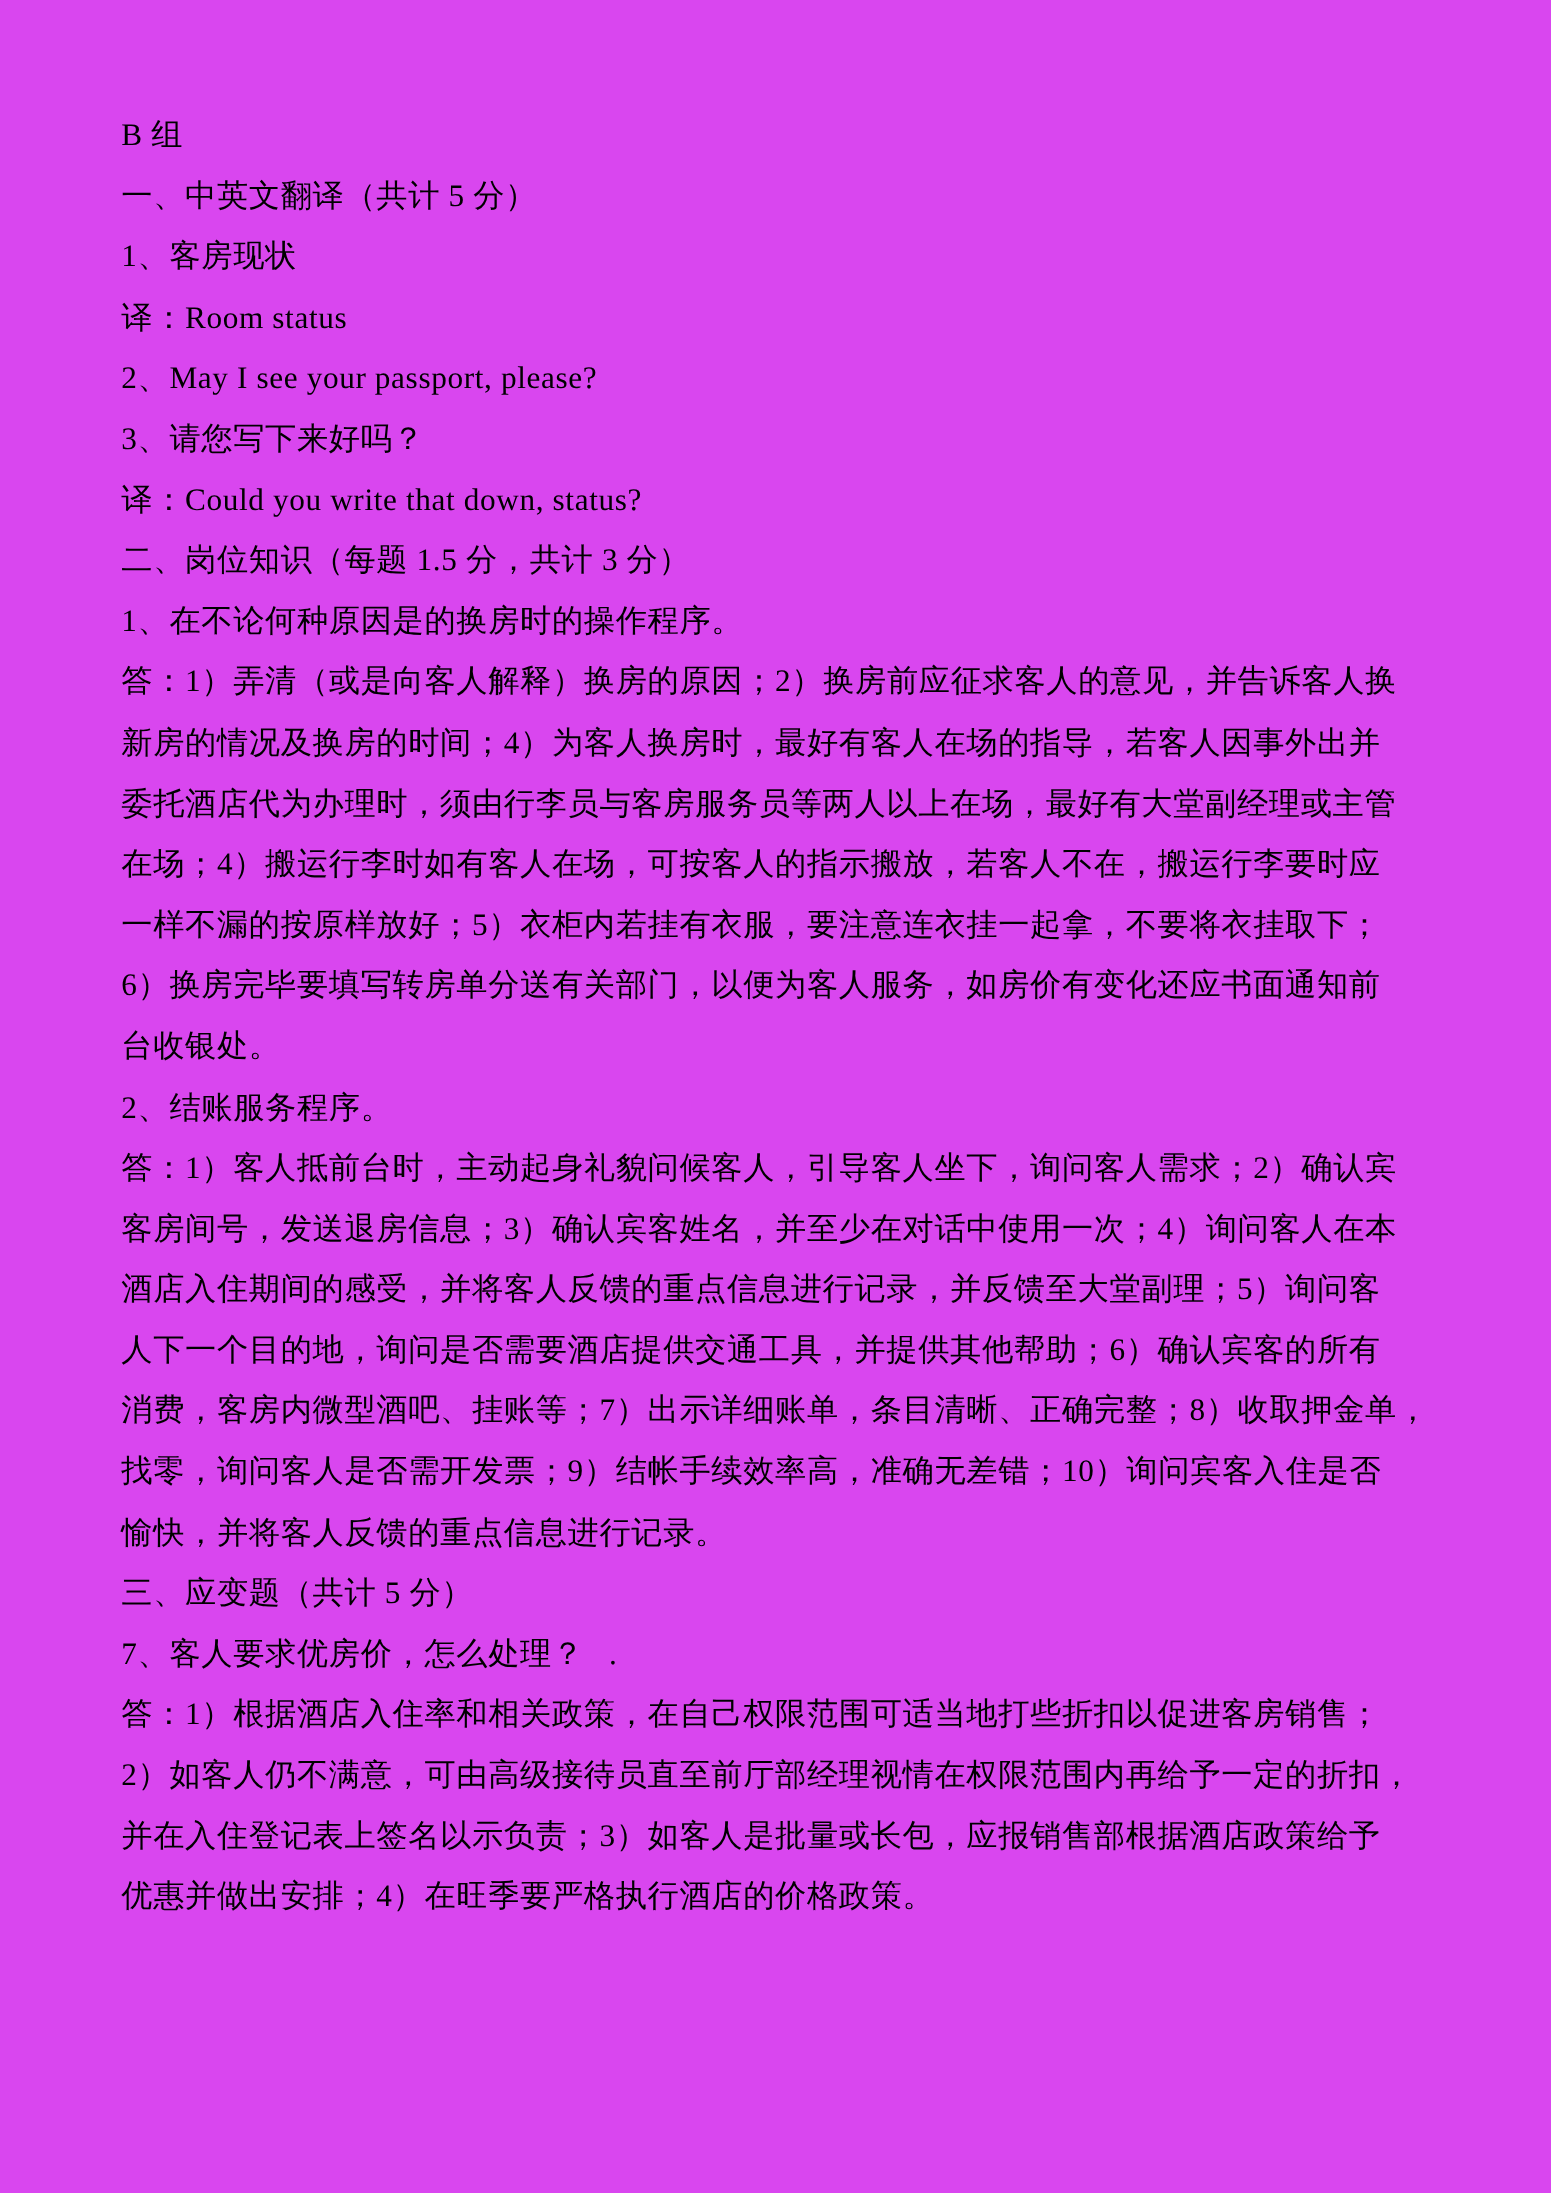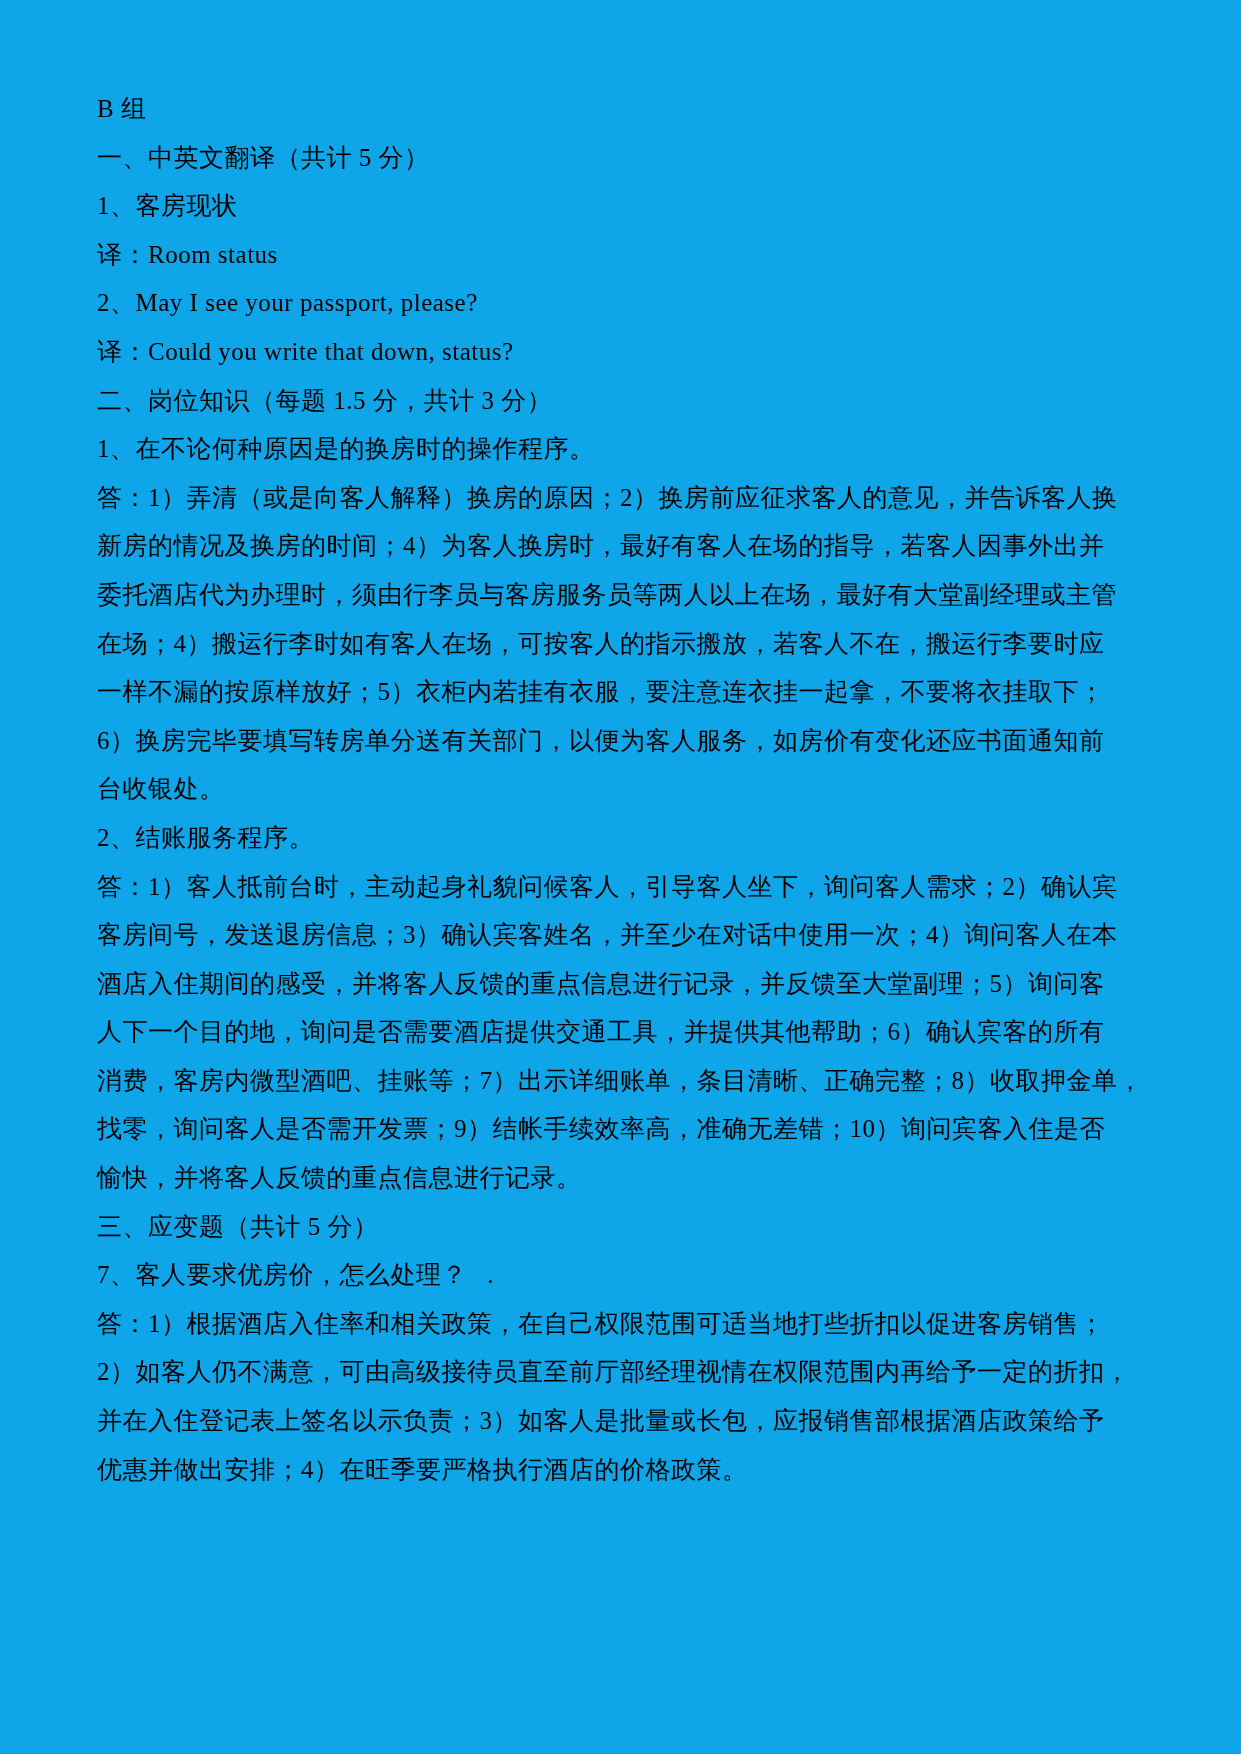--- a/index.html
+++ b/index.html
@@ -14,21 +14,21 @@
     font-family: "Liberation Serif", "DejaVu Serif", serif;
     color: #000000;
     overflow: hidden;
   }
   .doc-page {
     position: absolute;
     left: 0;
     top: 0;
     width: 1241px;
     height: 1754px;
-    background: #0ea5e9;
+    background: #d946ef;
     font-family: Liberation Serif, serif;
   }
   .doc-body {
     position: absolute;
     left: 97px;
     top: 85px;
     width: 1052px;
   }
   .line {
     height: 48.6px;
@@ -42,20 +42,21 @@
 </head>
 <body style="background: rgb(255, 255, 255); color: rgb(0, 0, 0);">
 
 <div class="doc-page">
   <div class="doc-body">
       <div class="line">B 组</div>
       <div class="line">一、中英文翻译（共计 5 分）</div>
       <div class="line">1、客房现状</div>
       <div class="line">译：Room status</div>
       <div class="line">2、May I see your passport, please?</div>
+      <div class="line">3、请您写下来好吗？</div>
       <div class="line">译：Could you write that down, status?</div>
       <div class="line">二、岗位知识（每题 1.5 分，共计 3 分）</div>
       <div class="line">1、在不论何种原因是的换房时的操作程序。</div>
       <div class="line">答：1）弄清（或是向客人解释）换房的原因；2）换房前应征求客人的意见，并告诉客人换</div>
       <div class="line">新房的情况及换房的时间；4）为客人换房时，最好有客人在场的指导，若客人因事外出并</div>
       <div class="line">委托酒店代为办理时，须由行李员与客房服务员等两人以上在场，最好有大堂副经理或主管</div>
       <div class="line">在场；4）搬运行李时如有客人在场，可按客人的指示搬放，若客人不在，搬运行李要时应</div>
       <div class="line">一样不漏的按原样放好；5）衣柜内若挂有衣服，要注意连衣挂一起拿，不要将衣挂取下；</div>
       <div class="line">6）换房完毕要填写转房单分送有关部门，以便为客人服务，如房价有变化还应书面通知前</div>
       <div class="line">台收银处。</div>

